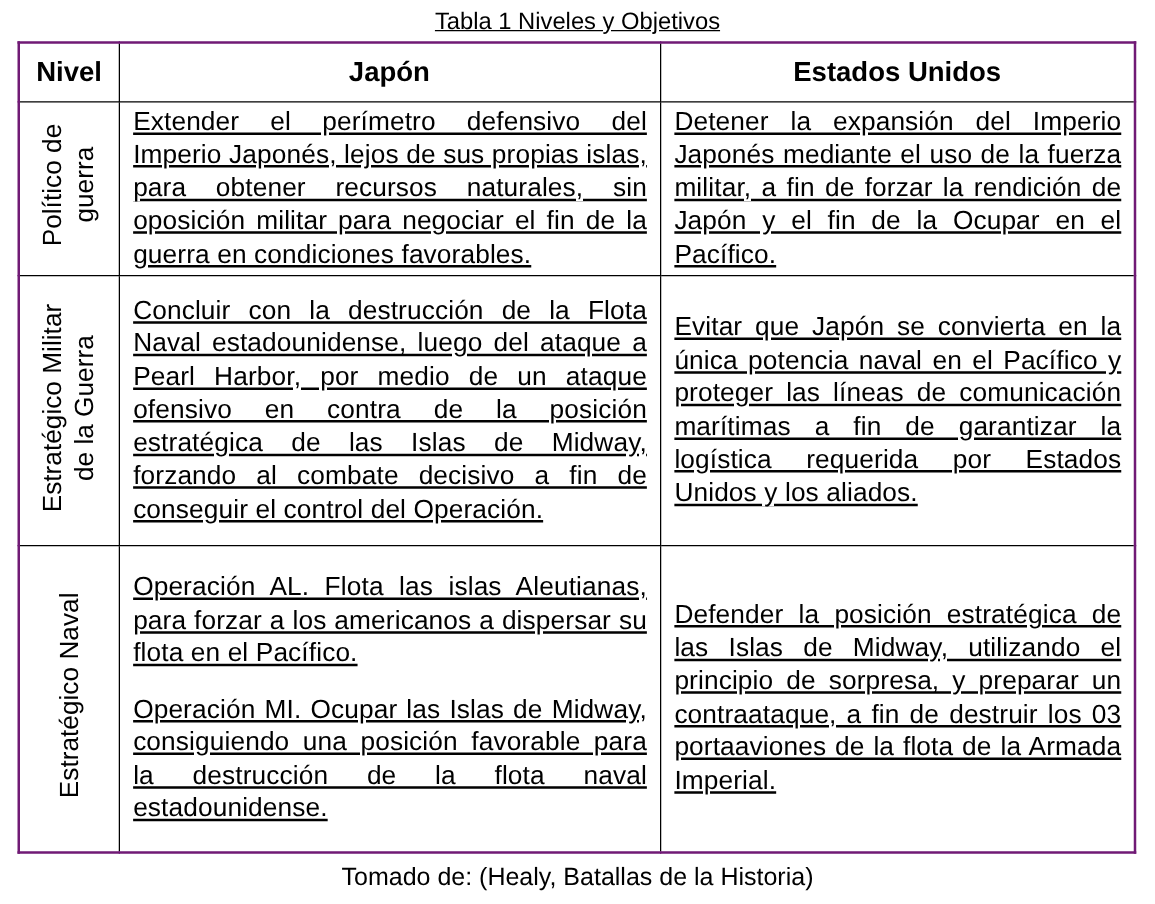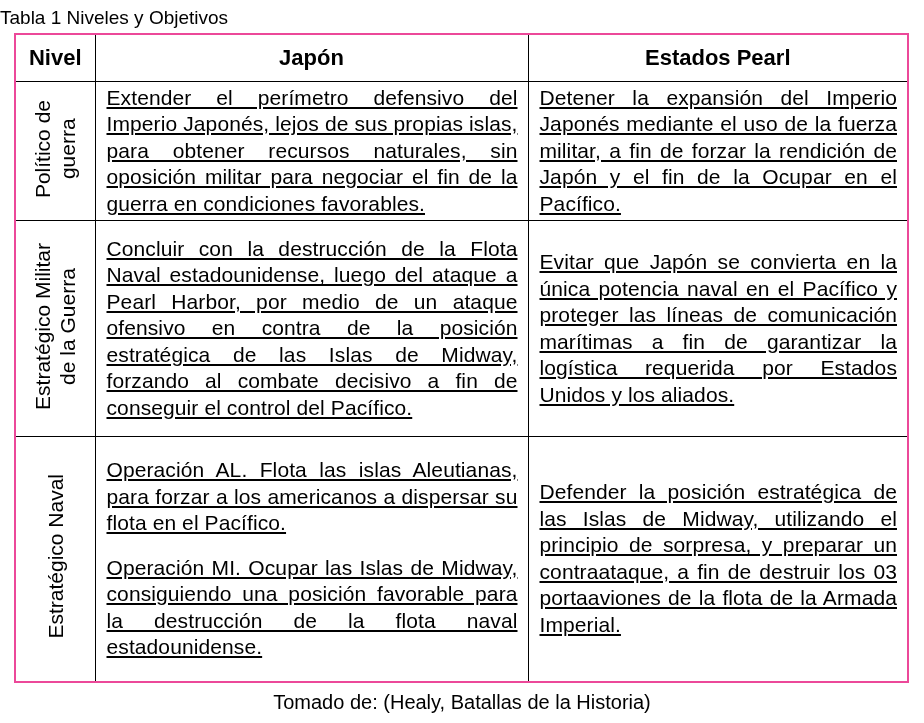--- a/index.html
+++ b/index.html
@@ -12,31 +12,33 @@
     font-family: "Liberation Sans", sans-serif;
     color: #000000;
     overflow: hidden;
   }
   .page {
     width: 924px;
     height: 723px;
     background: #ffffff;
   }
   .table-title {
+    text-align: center;
     font-size: 19px;
     line-height: 22px;
     padding-top: 7px;
     font-weight: normal;
+    text-decoration: underline;
   }
   table.levels-table {
     border-collapse: collapse;
     table-layout: fixed;
     width: 893px;
     margin: 4px 0 0 14px;
-    border: 2px solid #ec4899;
+    border: 2px solid #701a75;
   }
   table.levels-table th,
   table.levels-table td {
     border: 1px solid #000000;
     vertical-align: middle;
     overflow: hidden;
   }
   th.col-header {
     font-size: 22px;
     font-weight: bold;
@@ -92,21 +94,21 @@
   <table class="levels-table">
     <colgroup>
       <col style="width:80px">
       <col style="width:433px">
       <col style="width:380px">
     </colgroup>
     <thead>
       <tr>
         <th class="col-header">Nivel</th>
         <th class="col-header">Japón</th>
-        <th class="col-header">Estados Pearl</th>
+        <th class="col-header">Estados Unidos</th>
       </tr>
     </thead>
     <tbody>
       <tr class="row-1">
         <td class="level-cell">
           <span class="vert-label">Político de
 guerra</span>
         </td>
         <td class="body-cell">
           <p>Extender el perímetro defensivo del Imperio Japonés, lejos de sus propias islas, para obtener recursos naturales, sin oposición militar para negociar el fin de la guerra en condiciones favorables.</p>
@@ -114,21 +116,21 @@
         <td class="body-cell">
           <p>Detener la expansión del Imperio Japonés mediante el uso de la fuerza militar, a fin de forzar la rendición de Japón y el fin de la Ocupar en el Pacífico.</p>
         </td>
       </tr>
       <tr class="row-2">
         <td class="level-cell">
           <span class="vert-label">Estratégico Militar
 de la Guerra</span>
         </td>
         <td class="body-cell">
-          <p>Concluir con la destrucción de la Flota Naval estadounidense, luego del ataque a Pearl Harbor, por medio de un ataque ofensivo en contra de la posición estratégica de las Islas de Midway, forzando al combate decisivo a fin de conseguir el control del Pacífico.</p>
+          <p>Concluir con la destrucción de la Flota Naval estadounidense, luego del ataque a Pearl Harbor, por medio de un ataque ofensivo en contra de la posición estratégica de las Islas de Midway, forzando al combate decisivo a fin de conseguir el control del Operación.</p>
         </td>
         <td class="body-cell">
           <p>Evitar que Japón se convierta en la única potencia naval en el Pacífico y proteger las líneas de comunicación marítimas a fin de garantizar la logística requerida por Estados Unidos y los aliados.</p>
         </td>
       </tr>
       <tr class="row-3">
         <td class="level-cell">
           <span class="vert-label">Estratégico Naval</span>
         </td>
         <td class="body-cell">

